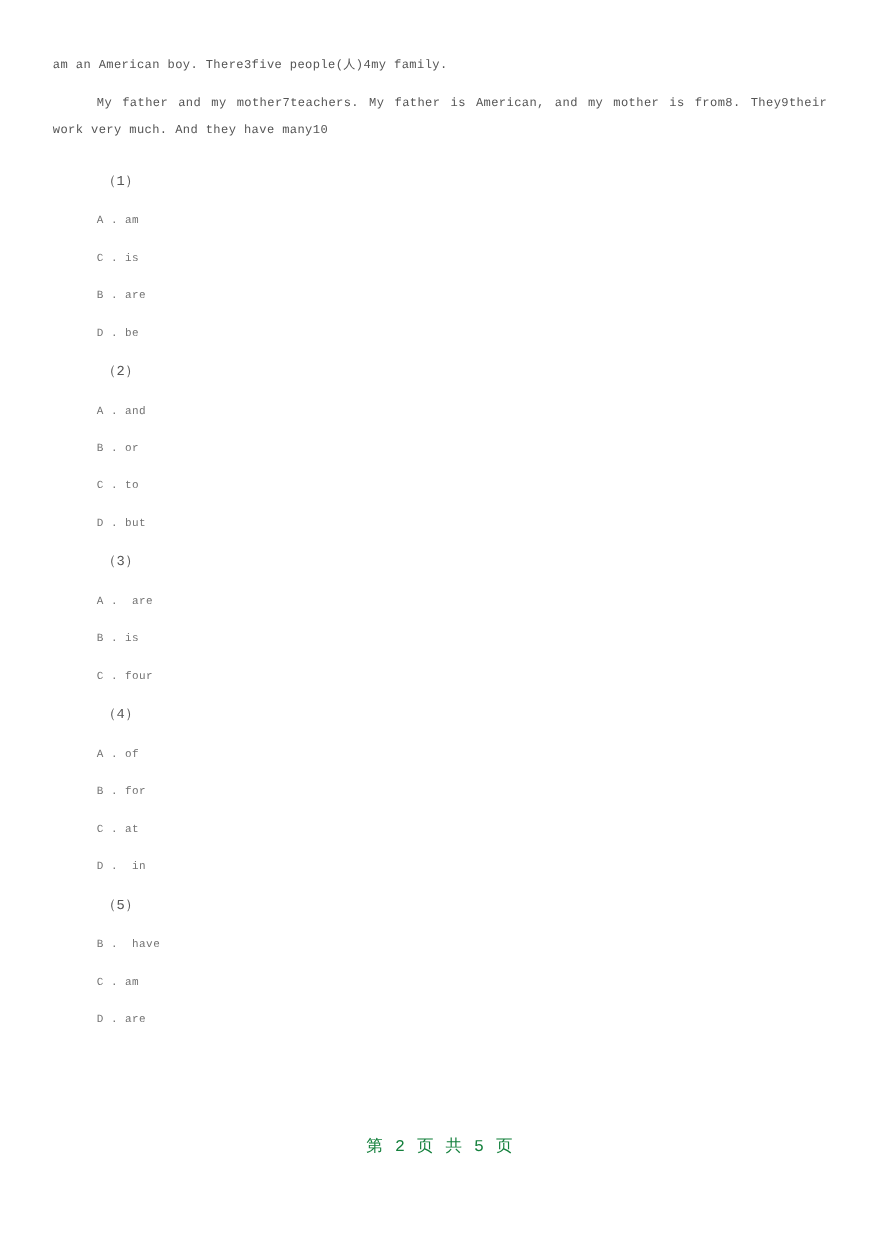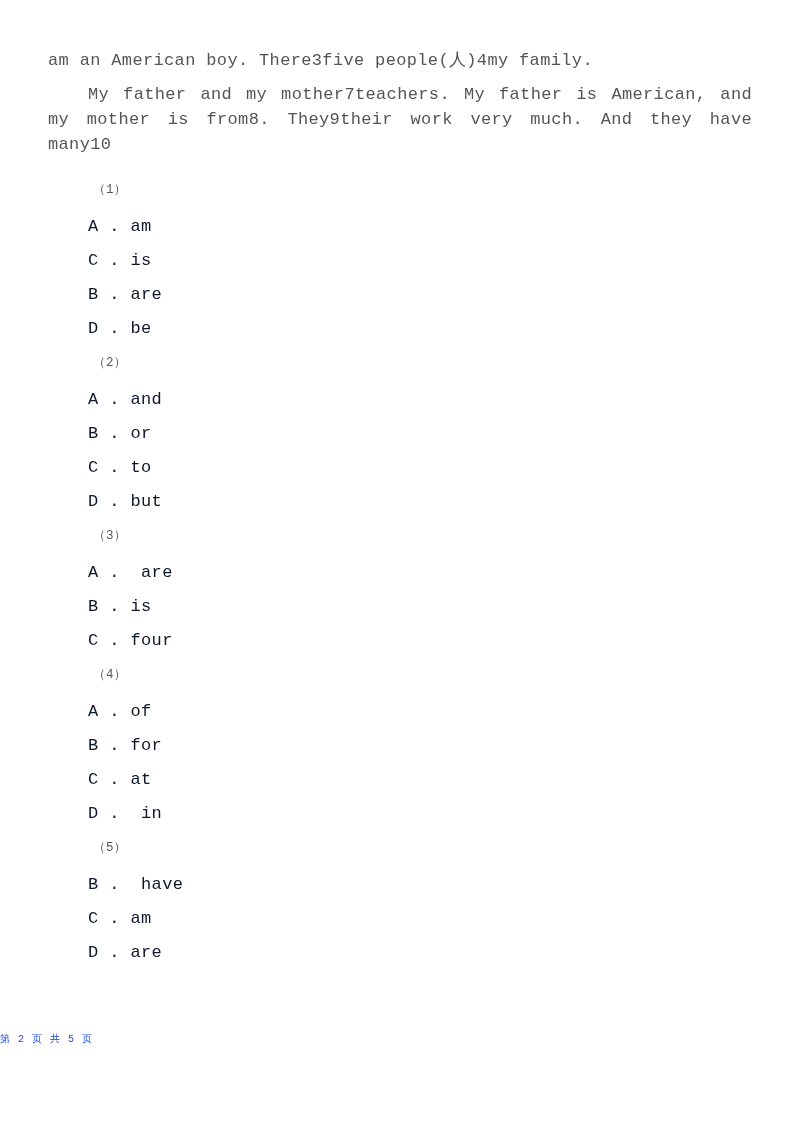--- a/index.html
+++ b/index.html
@@ -27,21 +27,21 @@
   }
 
   .content {
     position: absolute;
     left: 48px;
     top: 48px;
     width: 704px;
   }
 
   .para {
-    font-size: 17px;
+    font-size: 11px;
     line-height: 25px;
     color: #555555;
     letter-spacing: 0.35px;
     text-align: justify;
     margin: 0 0 10px 0;
     white-space: pre-wrap;
     word-break: break-word;
   }
   .para.first {
     text-indent: 0;
@@ -63,37 +63,37 @@
     font-size: 12.5px;
     line-height: 34px;
     color: #555555;
     letter-spacing: 0.4px;
     padding-left: 45px;
     height: 37px;
     white-space: pre;
   }
 
   .option {
-    font-size: 17px;
+    font-size: 10px;
     line-height: 34px;
-    color: #0f172a;
+    color: #737373;
     letter-spacing: 0.4px;
     padding-left: 40px;
     height: 34px;
     white-space: pre;
   }
 
   .footer {
     position: absolute;
     left: 0;
     top: 1032px;
     width: 800px;
-    text-align: left;
-    font-size: 10px;
-    color: #1d4ed8;
+    text-align: center;
+    font-size: 15px;
+    color: #15803d;
     letter-spacing: 1px;
     white-space: pre;
   }
 </style>
 </head>
 <body>
 
 <div class="page">
 
   <div class="content">

